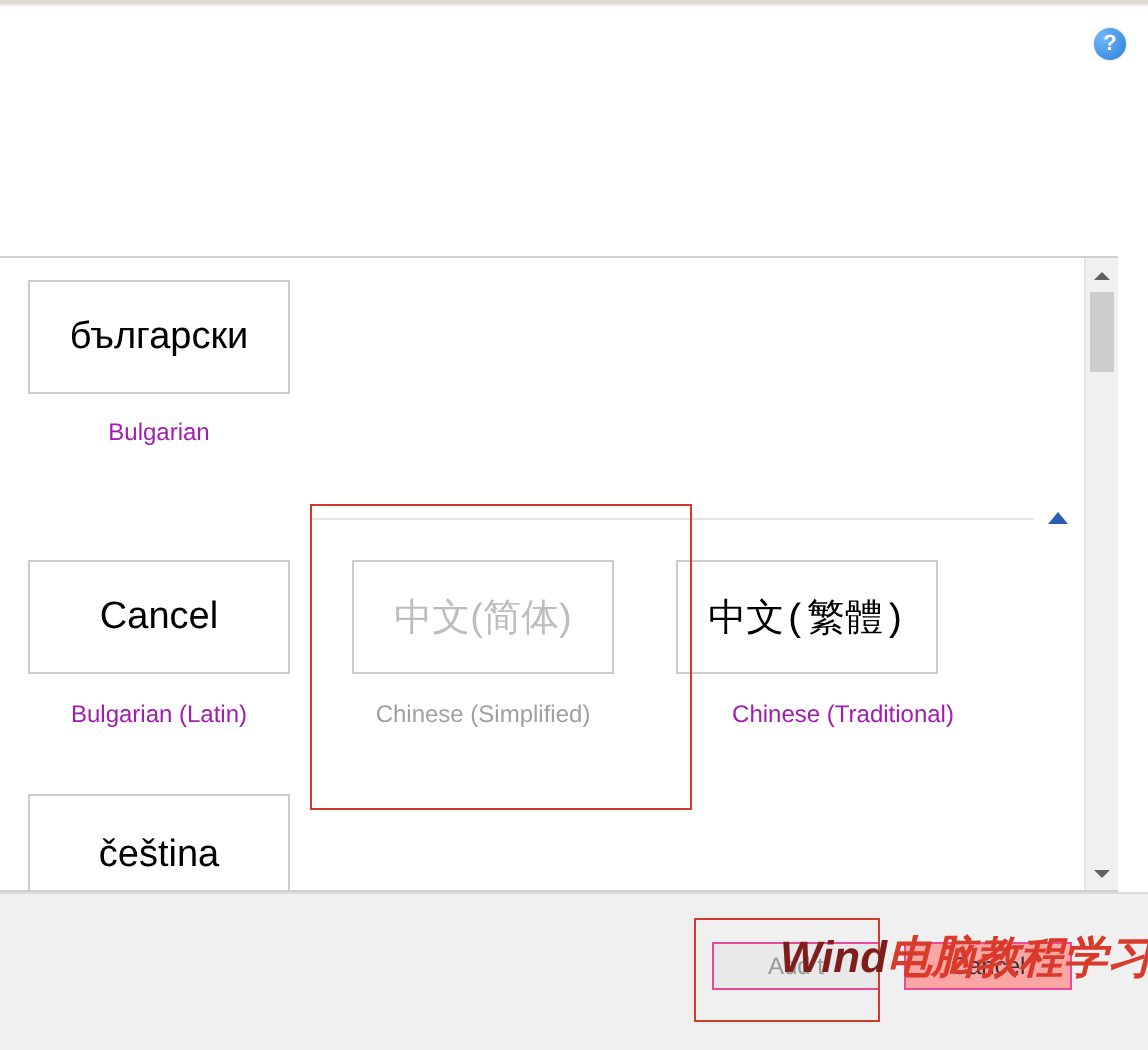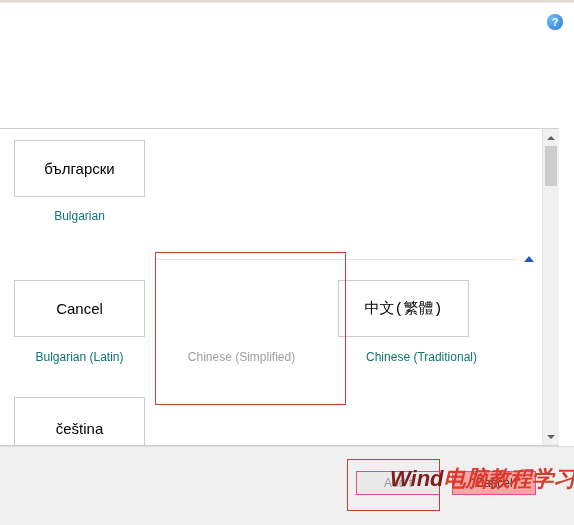--- a/index.html
+++ b/index.html
@@ -103,34 +103,34 @@
     }
     .lang-tile {
       position: absolute;
       width: 131px;
       height: 57px;
       border: 1px solid #cccccc;
       background: #ffffff;
       display: flex;
       align-items: center;
       justify-content: center;
-      font-size: 15px;
+      font-size: 19px;
       color: #000000;
       cursor: pointer;
     }
     .lang-tile.disabled {
       color: #bdbdbd;
       cursor: default;
     }
     .lang-caption {
       position: absolute;
       width: 131px;
       text-align: center;
       font-size: 12px;
-      color: #0f766e;
+      color: #a21caf;
     }
     .lang-caption.disabled { color: #a0a0a0; }
 
     
     .tile-bulgarian { left: 14px; top: 11px; }
     .cap-bulgarian { left: 14px; top: 80px; }
 
     
     .tile-cherokee { left: 14px; top: 151px; }
     .cap-cherokee { left: 14px; top: 221px; }
@@ -204,20 +204,21 @@
 
     <div class="lang-tile tile-bulgarian">български</div>
     <div class="lang-caption cap-bulgarian">Bulgarian</div>
 
     <div class="separator-line"></div>
     <div class="collapse-arrow"></div>
 
     <div class="lang-tile tile-cherokee">Cancel</div>
     <div class="lang-caption cap-cherokee">Bulgarian (Latin)</div>
 
+    <div class="lang-tile tile-chs disabled">中文(简体)</div>
     <div class="lang-caption cap-chs disabled">Chinese (Simplified)</div>
 
     <div class="lang-tile tile-cht">中文(繁體)</div>
     <div class="lang-caption cap-cht">Chinese (Traditional)</div>
 
     <div class="lang-tile tile-czech">čeština</div>
 
   </div>
 
   <div class="scrollbar">

